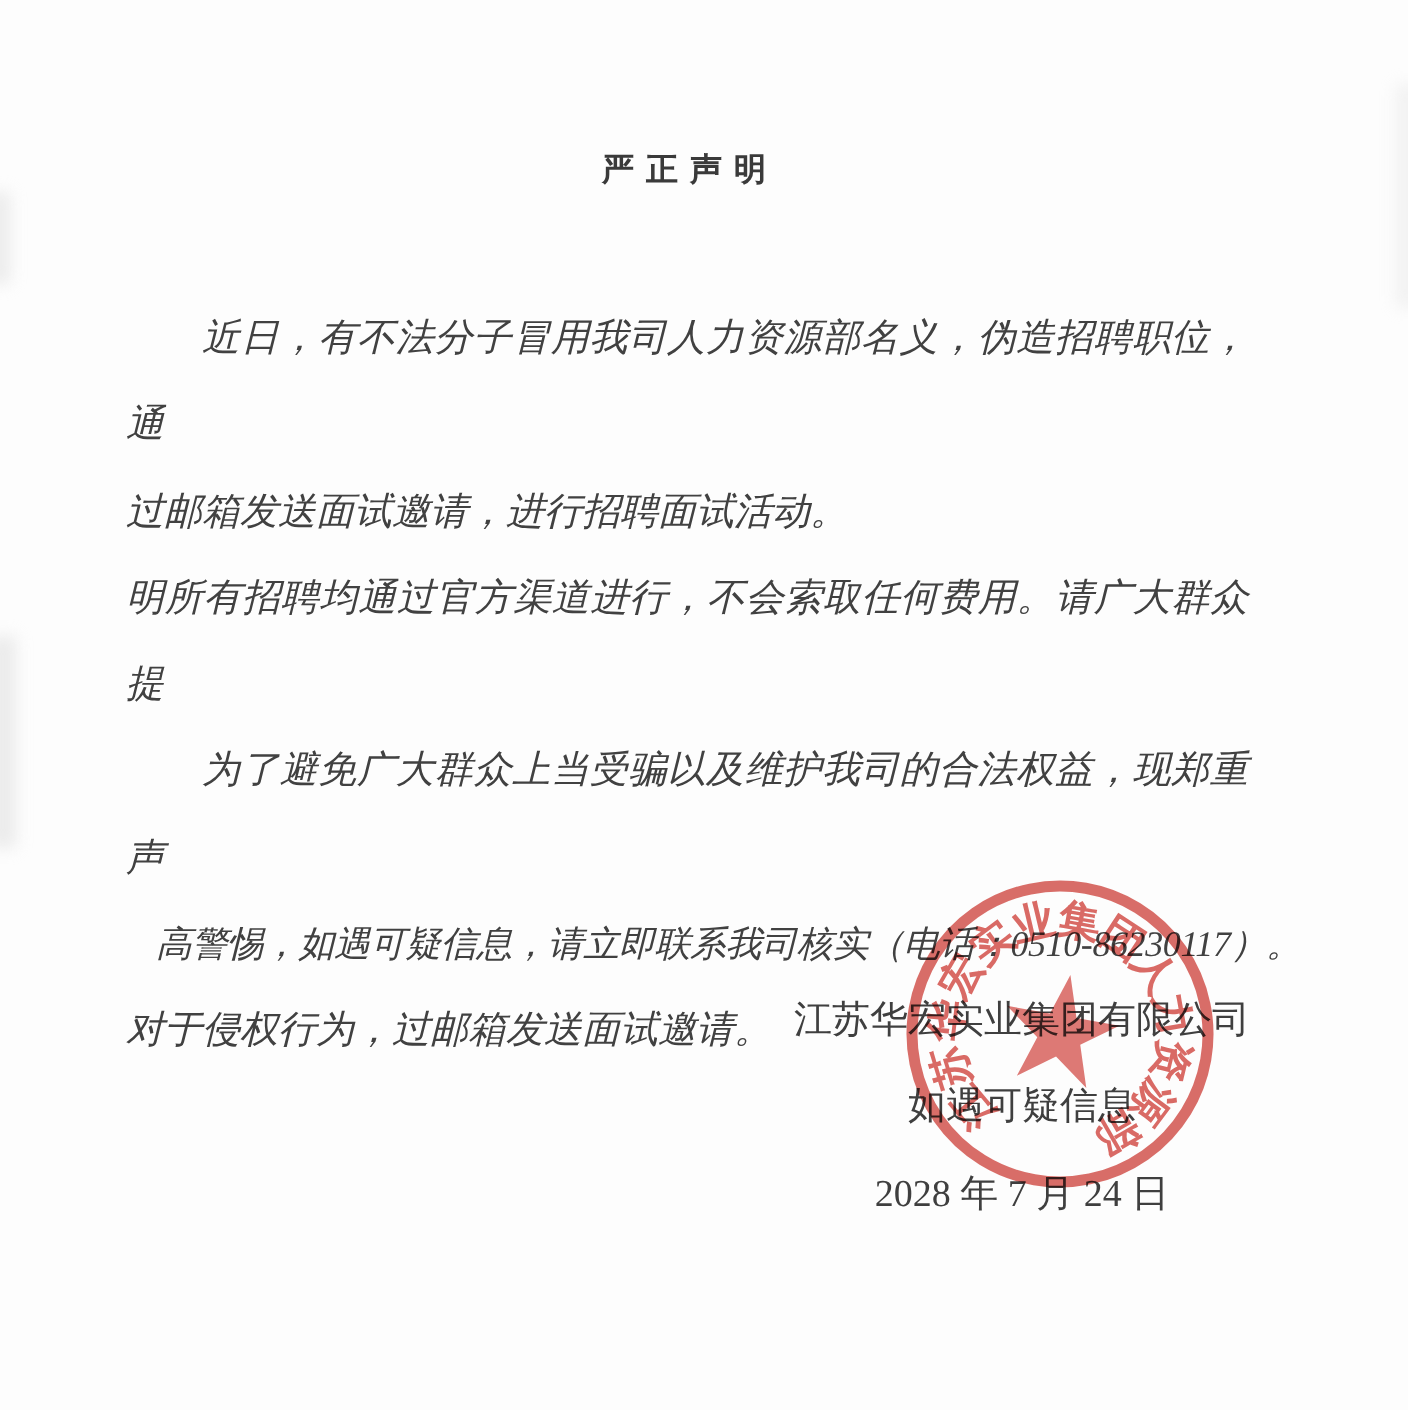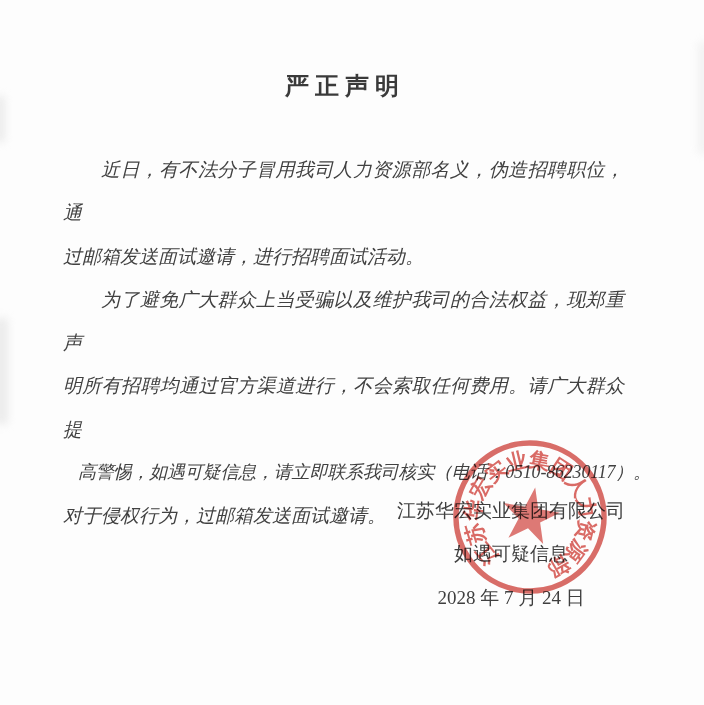--- a/index.html
+++ b/index.html
@@ -24,21 +24,21 @@
   .a2 { left: -6px; top: 96px;  width: 11px; height: 46px;  }
   .a3 { right: -5px; top: 42px; width: 11px; height: 112px; opacity: .35; }
 
   .title {
     position: absolute;
     top: 70px;
     left: 0;
     width: 690px;            
     margin: 0;
     text-align: center;
-    font-size: 24px;
+    font-size: 16px;
     line-height: 32px;
     font-weight: 600;
     letter-spacing: 6px;
     color: #3a3a3a;
   }
 
   .body-text {
     position: absolute;
     top: 148px;
     left: 63px;
@@ -104,22 +104,22 @@
 
   <div class="artifact a1"></div>
   <div class="artifact a2"></div>
   <div class="artifact a3"></div>
 
   <h1 class="title">严正声明</h1>
 
   <div class="body-text">
     <div class="line jl indent">近日，有不法分子冒用我司人力资源部名义，伪造招聘职位，通</div>
     <div class="line">过邮箱发送面试邀请，进行招聘面试活动。</div>
+    <div class="line jl">明所有招聘均通过官方渠道进行，不会索取任何费用。请广大群众提</div>
     <div class="line jl indent">为了避免广大群众上当受骗以及维护我司的合法权益，现郑重声</div>
-    <div class="line jl">明所有招聘均通过官方渠道进行，不会索取任何费用。请广大群众提</div>
     <div class="line phone-line">高警惕，如遇可疑信息，请立即联系我司核实（电话：0510-86230117）。</div>
     <div class="line">对于侵权行为，过邮箱发送面试邀请。</div>
   </div>
 
   <div class="signature">
     <div>江苏华宏实业集团有限公司</div>
     <div>如遇可疑信息</div>
     <div>2028 年 7 月 24 日</div>
   </div>
 

